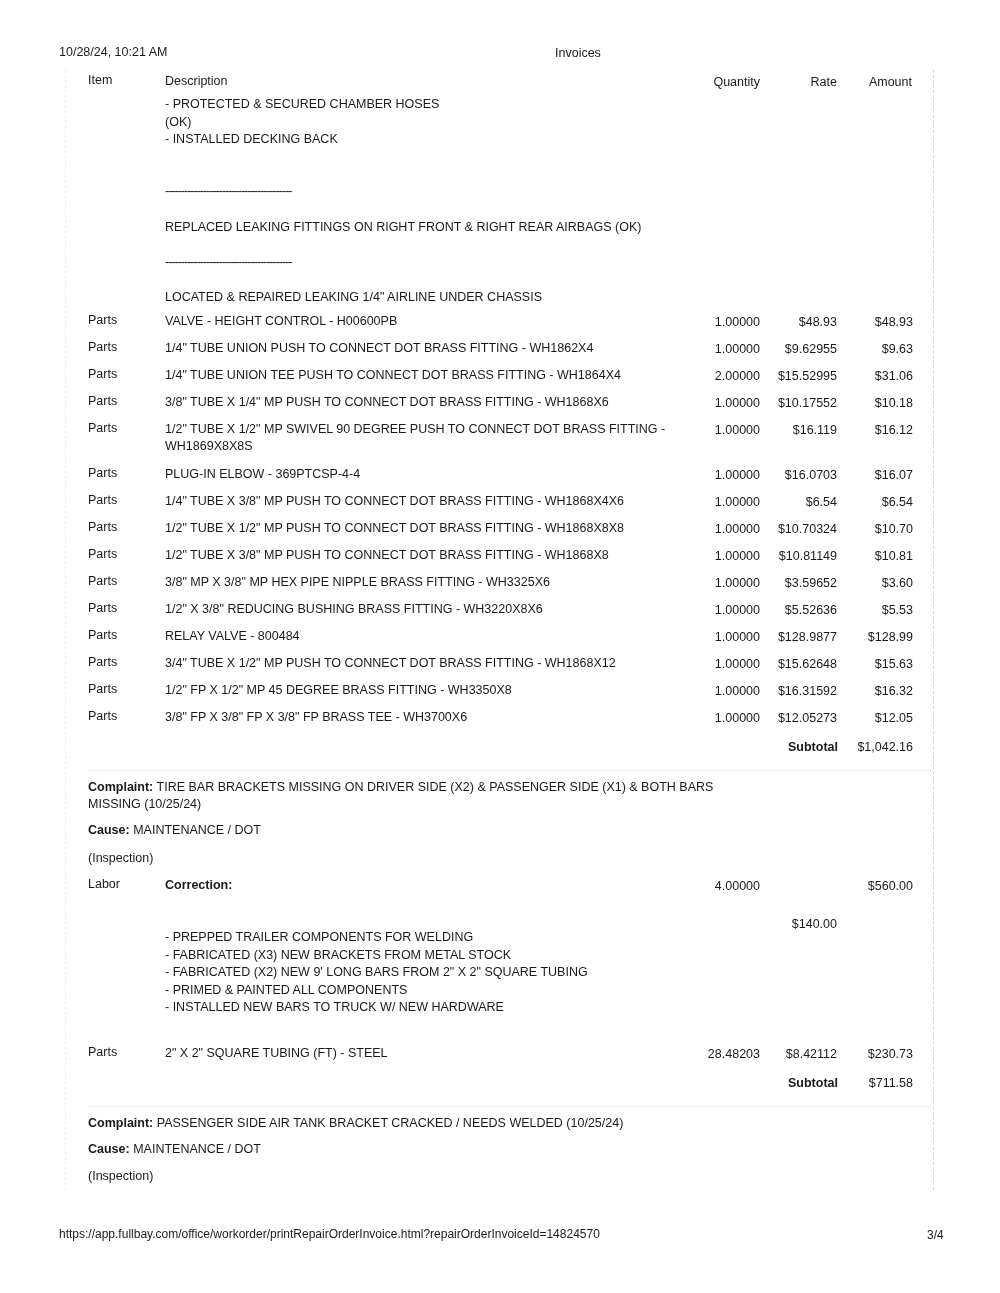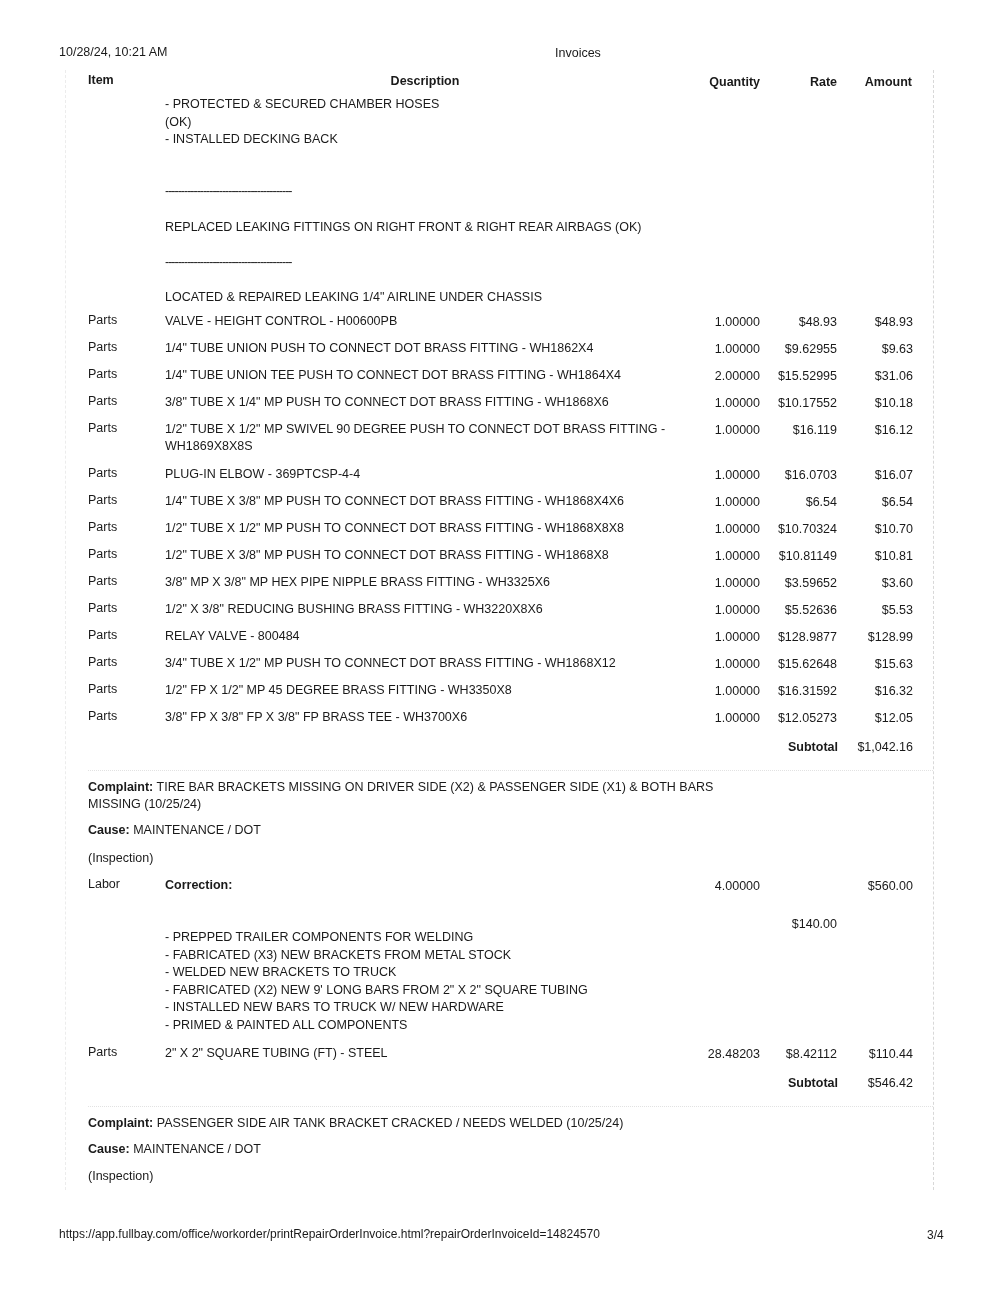--- a/index.html
+++ b/index.html
@@ -14,21 +14,21 @@
   .footer-page { position: absolute; left: 927px; top: 1228px; font-size: 12px; }
   .edge-line { position: absolute; left: 933px; top: 70px; width: 0; height: 1120px; border-left: 1px dashed #d8d8d8; }
   .edge-line-left { position: absolute; left: 65px; top: 70px; width: 0; height: 1120px; border-left: 1px dashed #ececec; }
 
   .col-item { position: absolute; left: 88px; }
   .col-desc { position: absolute; left: 165px; width: 520px; line-height: 17px; }
   .col-qty { position: absolute; right: 240px; text-align: right; }
   .col-rate { position: absolute; right: 163px; text-align: right; }
   .col-amt { position: absolute; right: 87px; text-align: right; }
 
-  .th { font-weight: bold; text-align: center; }
+  .th { font-weight: normal; }
   .row { position: absolute; left: 0; width: 1000px; }
   .dashes { letter-spacing: -1px; }
   .bold { font-weight: bold; }
   .block { position: absolute; left: 165px; line-height: 17.5px; }
   .sec-line { position: absolute; left: 88px; line-height: 17px; width: 640px; }
   .divider { position: absolute; left: 88px; width: 845px; height: 0; border-top: 1px dotted #e2e2e2; }
 </style>
 </head>
 <body>
 
@@ -187,37 +187,36 @@
     <div class="bold">Correction:</div>
   </div>
   <span class="col-qty" style="top:2px;">4.00000</span>
   <span class="col-rate" style="top:2px;margin-top:38px;">$140.00</span>
   <span class="col-amt" style="top:2px;">$560.00</span>
 </div>
 
 <div class="block" style="top:929px;">
   <div>- PREPPED TRAILER COMPONENTS FOR WELDING</div>
   <div>- FABRICATED (X3) NEW BRACKETS FROM METAL STOCK</div>
-  <div>- WELDED NEW BRACKETS TO TRUCK</div>
   <div>- FABRICATED (X2) NEW 9' LONG BARS FROM 2" X 2" SQUARE TUBING</div>
+  <div>- PRIMED &amp; PAINTED ALL COMPONENTS</div>
   <div>- INSTALLED NEW BARS TO TRUCK W/ NEW HARDWARE</div>
-  <div>- PRIMED &amp; PAINTED ALL COMPONENTS</div>
 </div>
 
 <div class="row" style="top:1045px;">
   <span class="col-item">Parts</span>
   <span class="col-desc">2" X 2" SQUARE TUBING (FT) - STEEL</span>
   <span class="col-qty" style="top:2px;">28.48203</span>
   <span class="col-rate" style="top:2px;">$8.42112</span>
-  <span class="col-amt" style="top:2px;">$110.44</span>
+  <span class="col-amt" style="top:2px;">$230.73</span>
 </div>
 
 <div class="row" style="top:1076px;">
   <span class="col-rate bold" style="right:162px;">Subtotal</span>
-  <span class="col-amt">$546.42</span>
+  <span class="col-amt">$711.58</span>
 </div>
 <div class="divider" style="top:1106px;"></div>
 
 <div class="sec-line" style="top:1115px;">
   <span class="bold">Complaint:</span><span> PASSENGER SIDE AIR TANK BRACKET CRACKED / NEEDS WELDED (10/25/24)</span>
 </div>
 <div class="sec-line" style="top:1141px;">
   <span class="bold">Cause:</span><span> MAINTENANCE / DOT</span>
 </div>
 <div class="sec-line" style="top:1168px;">(Inspection)</div>

